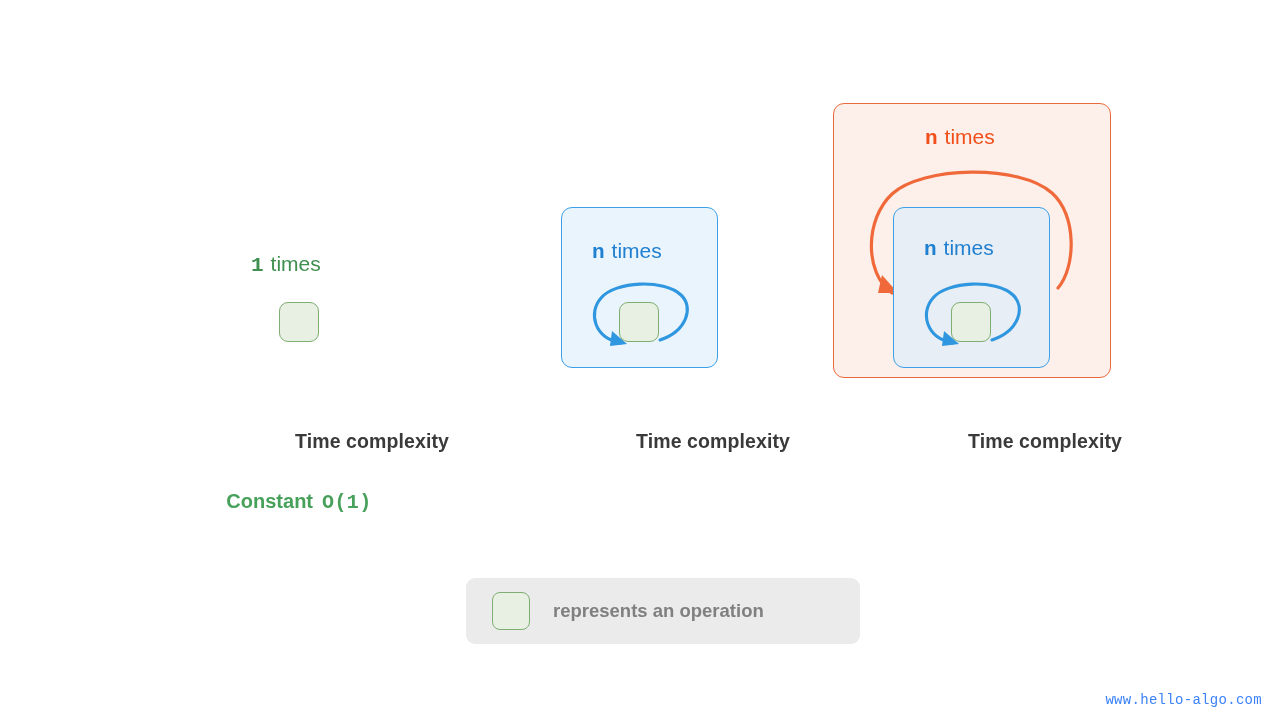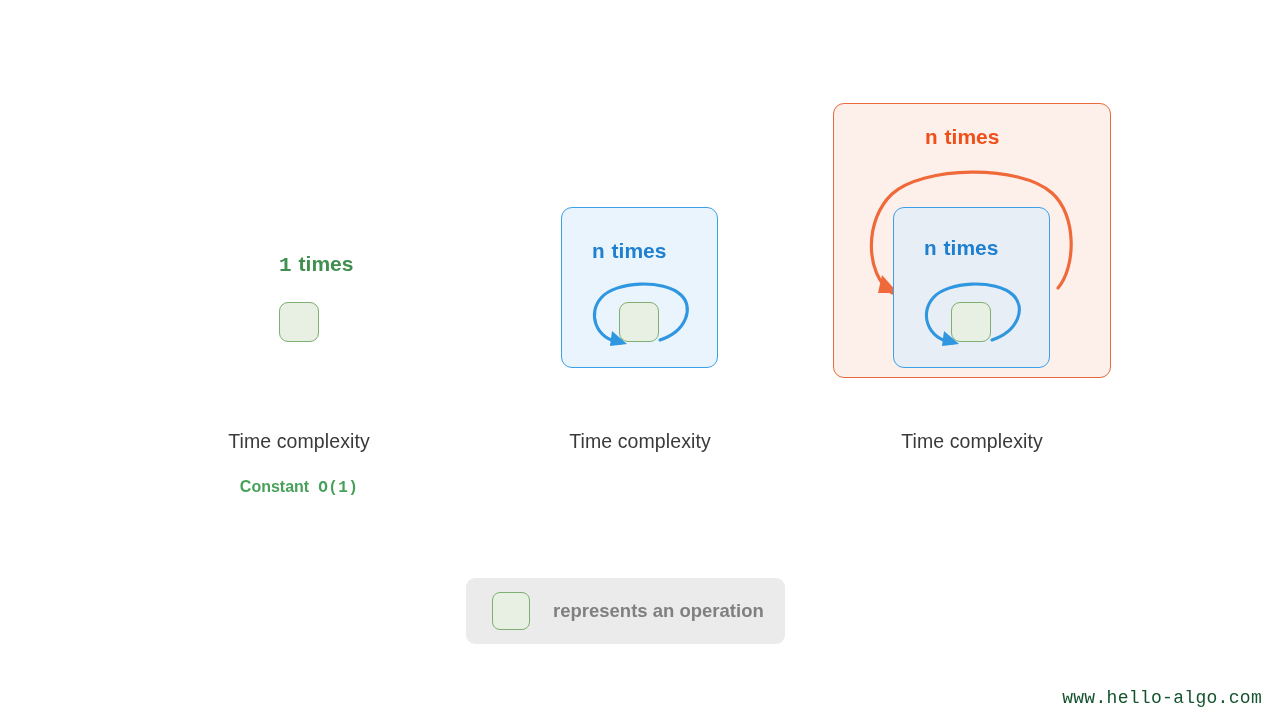--- a/index.html
+++ b/index.html
@@ -23,28 +23,29 @@
   }
 
   
   .col-caption {
     position: absolute;
     text-align: center;
     white-space: nowrap;
   }
   .caption-title {
     font-size: 19.5px;
-    font-weight: normal;
+    font-weight: bold;
     color: #3a3a3a;
     letter-spacing: .1px;
     line-height: 24px;
+    text-align: right;
   }
   .caption-value {
-    margin-top: 22px;
-    font-size: 16px;
+    margin-top: 36px;
+    font-size: 20px;
     font-weight: bold;
     line-height: 24px;
     white-space: nowrap;
   }
   .caption-value .word {
     font-family: "Liberation Sans", sans-serif;
     font-weight: bold;
   }
   .caption-value .bigo {
     font-family: "Liberation Mono", monospace;
@@ -71,21 +72,20 @@
   }
   .times-label .cnt {
     font-family: "Liberation Mono", monospace;
     font-weight: bold;
     font-size: 21px;
   }
   .times-label .word {
     font-family: "Liberation Sans", sans-serif;
     font-size: 21px;
     margin-left: 7px;
-    font-weight: bold;
   }
   .times-green  { color: #3f8f4f; }
   .times-blue   { color: #1f7fd0; }
   .times-orange { color: #f04e1a; }
 
   
   .op-box {
     position: absolute;
     width: 40px;
     height: 40px;
@@ -119,21 +119,21 @@
     position: absolute;
     overflow: visible;
     pointer-events: none;
   }
 
   
   #legend {
     position: absolute;
     left: 466px;
     top: 578px;
-    width: 319px;
+    width: 394px;
     height: 66px;
     background: #ebebeb;
     border-radius: 9px;
     display: flex;
     align-items: center;
     box-sizing: border-box;
     padding-left: 26px;
   }
   #legend .chip {
     width: 38px;
@@ -151,31 +151,31 @@
     color: #808080;
     white-space: nowrap;
   }
 
   
   #watermark {
     position: absolute;
     right: 18px;
     bottom: 12px;
     font-family: "Liberation Mono", monospace;
-    font-size: 18px;
-    color: #14532d;
+    font-size: 14px;
+    color: #3b82f6;
     letter-spacing: .3px;
   }
 </style>
 </head>
 <body>
 
 <div id="stage">
 
-  <div class="times-label times-green" style="left:251px; top:251px;margin-left:28px;">
+  <div class="times-label times-green" style="left:251px; top:251px;">
     <span class="cnt">1</span><span class="word">times</span>
   </div>
 
   <div class="op-box" style="left:279px; top:302px;"></div>
 
   <div class="col-caption" style="left:149px; top:429px; width:300px;">
     <div class="caption-title">Time complexity</div>
     <div class="caption-value green-text">
       <span class="word">Constant</span><span class="bigo">O(1)</span>
     </div>

